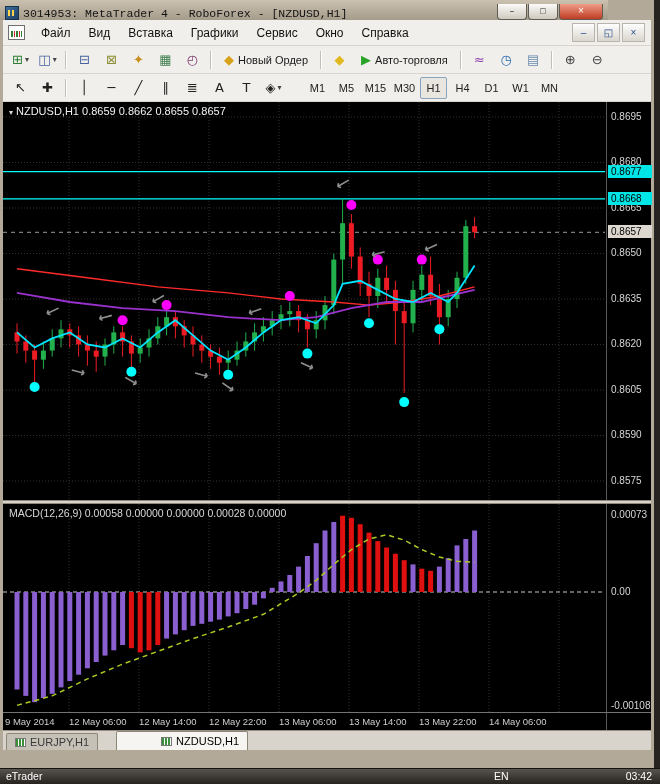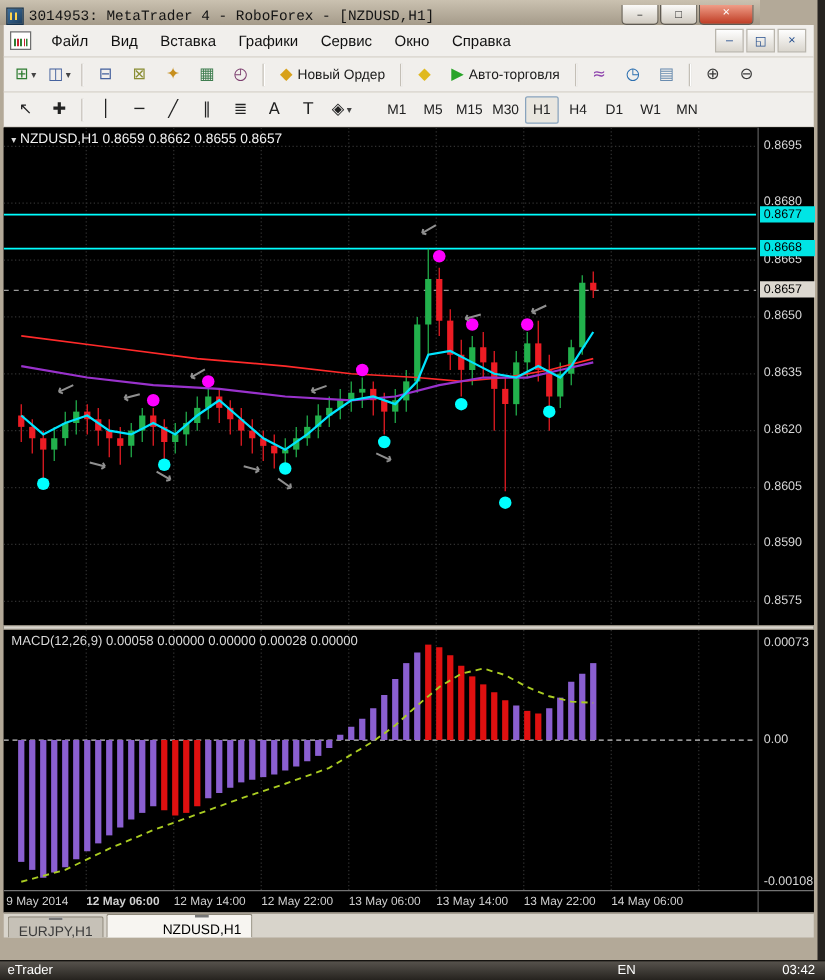--- a/index.html
+++ b/index.html
@@ -46,21 +46,21 @@
   .axbox{position:absolute;left:1px;width:38px;font-size:10px;color:#000;padding:1px 3px;z-index:4;}
   .axbox.cyan{background:#00e5e5;}
   .axbox.cur{background:#dcd8d0;}
   .splitter{width:648px;height:4px;background:#d8d4cc;border-top:1px solid #8f897d;border-bottom:1px solid #8f897d;box-sizing:border-box;}
   .time-axis{position:relative;width:648px;height:18px;background:#000;border-top:1px solid #737373;box-sizing:border-box;}
   .time-axis .corner{position:absolute;right:0;top:0;width:45px;height:100%;border-left:1px solid #5a5a5a;box-sizing:border-box;}
   .tlabel2{position:absolute;top:3px;font-size:9.5px;color:#cfcfcf;white-space:nowrap;}
   svg{position:absolute;left:0;top:0;}
   
   .tabbar{position:absolute;left:3px;top:730px;width:648px;height:20px;background:#d8d4cb;border-top:1px solid #978f82;box-sizing:border-box;display:flex;align-items:flex-end;padding-left:3px;}
-  .tab{height:16px;display:flex;align-items:center;gap:4px;padding:0 8px;font-size:11px;border:1px solid #8d8779;border-bottom:none;background:#c6c1b7;color:#3a3a3a;border-radius:2px 2px 0 0;margin-right:2px;flex-direction:column;}
+  .tab{height:16px;display:flex;align-items:center;gap:4px;padding:0 8px;font-size:11px;border:1px solid #8d8779;border-bottom:none;background:#c6c1b7;color:#3a3a3a;border-radius:2px 2px 0 0;margin-right:18px;}
   .tab.active{background:#f7f5f1;height:18px;color:#000;padding-left:44px;}
   .tabicon{width:11px;height:9px;background:#fff;border:1px solid #777;box-sizing:border-box;background-image:repeating-linear-gradient(90deg,#3a8f3a 0 2px,#fff 2px 3px);}
   
   .statusbar{position:absolute;left:3px;top:750px;width:648px;height:18px;background:#ece9e2;border-top:1px solid #fff;box-sizing:border-box;display:flex;align-items:center;font-size:11px;color:#222;}
   .sb-cell{border-right:1px solid #b9b5ac;box-shadow:1px 0 0 #fff;height:100%;display:flex;align-items:center;padding:0 6px;box-sizing:border-box;}
   .sb-left{width:64px;overflow:hidden;white-space:nowrap;}
   .sb-fill{flex:1;border-right:1px solid #b9b5ac;box-shadow:1px 0 0 #fff;height:100%;}
   .sb-bars{display:flex;align-items:flex-end;gap:1px;width:22px;}
   .sb-bars span{width:3px;background:#1faa1f;display:block;}
   .sb-bars span:nth-child(1){height:3px;}
@@ -495,21 +495,21 @@
           </svg>
         <div class="axis" id="macd-axis">
             <div class="axlabel" style="top: 5px;">0.00073</div>
             <div class="axlabel" style="top: 82px;">0.00</div>
             <div class="axlabel" style="top: 196px;">-0.00108</div>
           </div>
       </div>
       <div class="time-axis" id="time-axis">
         <div class="corner"></div>
       <div class="tlabel2" style="left: 2px;">9 May 2014</div>
-          <div class="tlabel2" style="left: 66px; font-weight: bold;">12 May 06:00</div>
+          <div class="tlabel2" style="left: 66px;">12 May 06:00</div>
           <div class="tlabel2" style="left: 136px;">12 May 14:00</div>
           <div class="tlabel2" style="left: 206px;">12 May 22:00</div>
           <div class="tlabel2" style="left: 276px;">13 May 06:00</div>
           <div class="tlabel2" style="left: 346px;">13 May 14:00</div>
           <div class="tlabel2" style="left: 416px;">13 May 22:00</div>
           <div class="tlabel2" style="left: 486px;">14 May 06:00</div>
         </div>
     </div>
 
     <div class="tabbar" id="tabbar">

